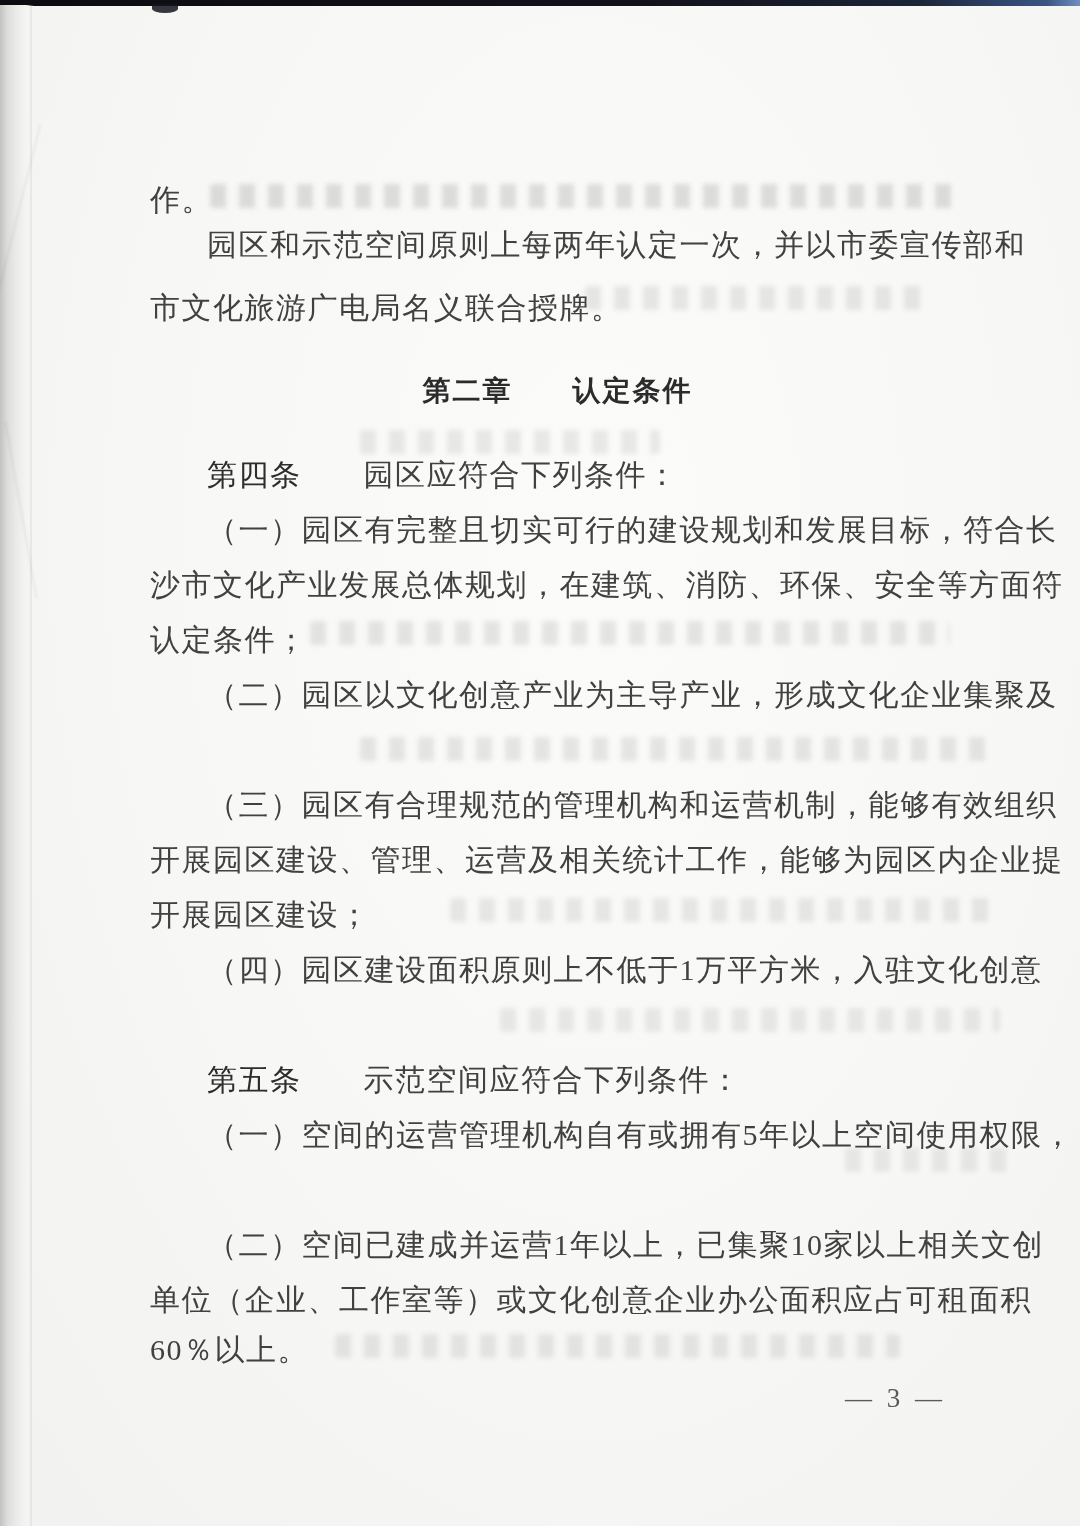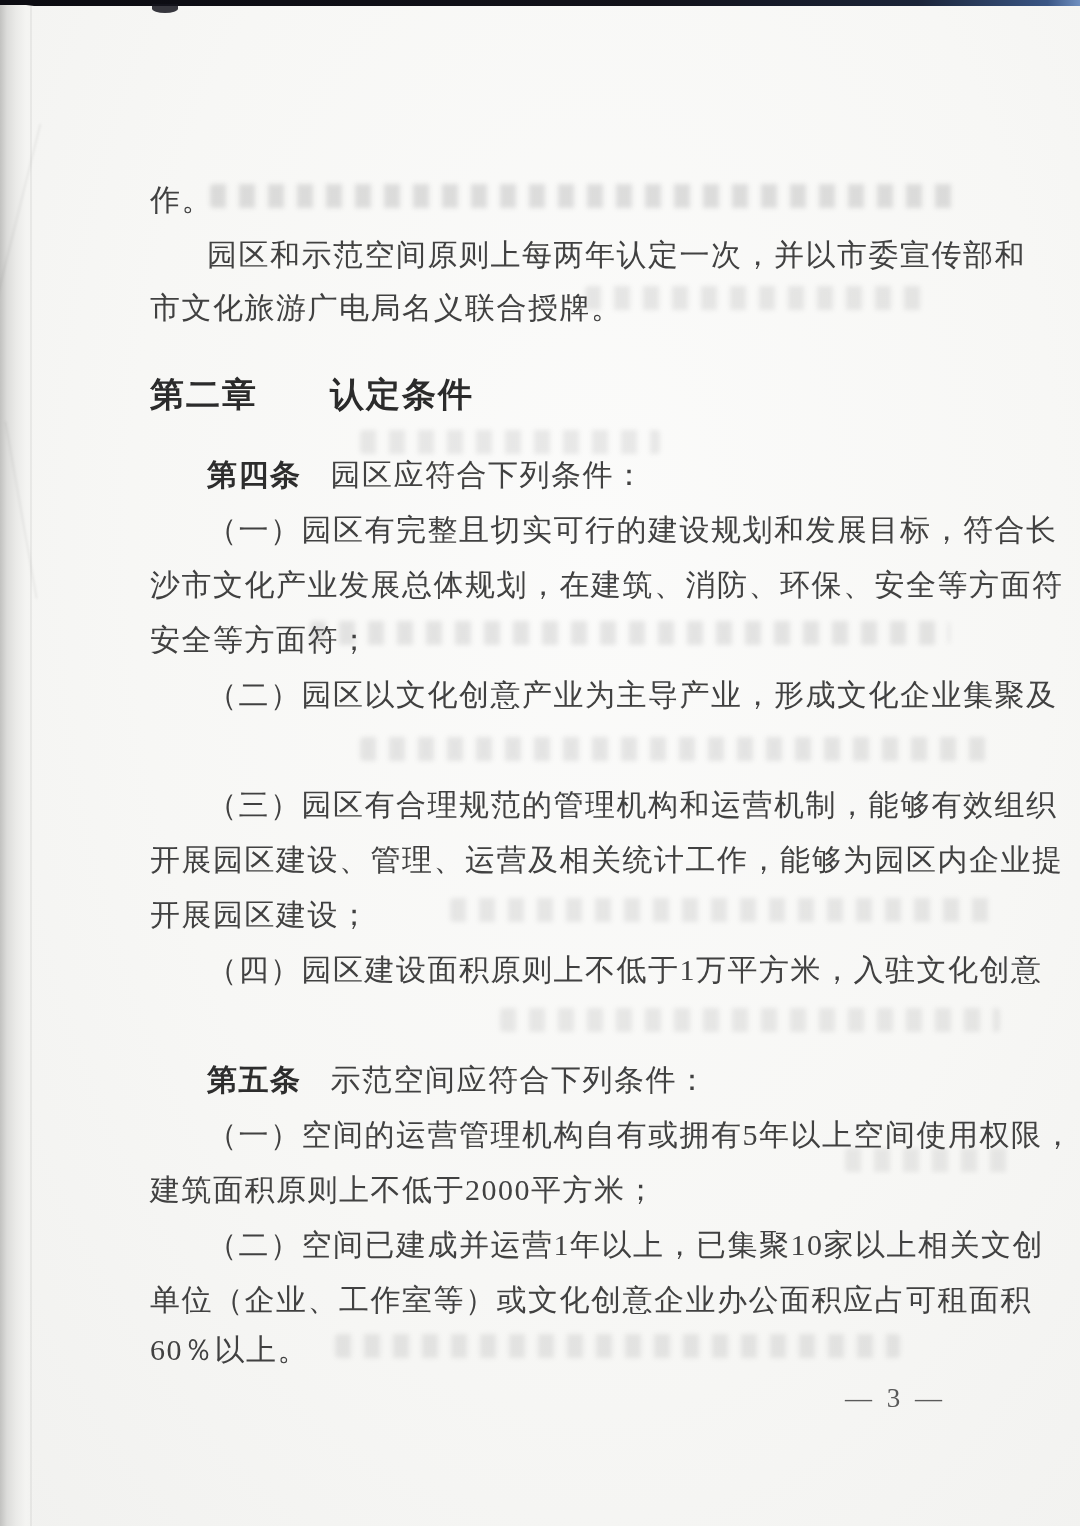--- a/index.html
+++ b/index.html
@@ -34,24 +34,24 @@
   .crease.c1{left:8px;top:120px;width:2px;height:260px;transform:rotate(14deg);}
   .crease.c2{left:20px;top:420px;width:2px;height:180px;transform:rotate(-10deg);}
 
   .line{
     position:absolute;
     font-size:30px;line-height:34px;letter-spacing:1.5px;
     color:#414141;white-space:nowrap;
   }
   .cont{left:150px;}
   .ind{left:207px;}
-  .prefix{font-weight:700;color:#2d2d2d;margin-right:29px;}
+  .prefix{font-weight:400;color:#2d2d2d;margin-right:62px;}
   .heading{
-    position:absolute;left:150px;width:815px;
-    font-size:34px;font-weight:700;color:#2b2b2b;letter-spacing:2px;white-space:nowrap;
+    position:absolute;left:150px;width:815px;text-align:center;
+    font-size:28px;font-weight:700;color:#2b2b2b;letter-spacing:2px;white-space:nowrap;
   }
   .page-num{
     position:absolute;left:845px;top:1383px;
     font-size:27px;color:#5a5a5a;letter-spacing:4px;white-space:nowrap;
   }
   .ghost{
     position:absolute;height:24px;border-radius:4px;
     filter:blur(2.5px);
     background:repeating-linear-gradient(90deg,
       rgba(110,110,112,0.38) 0px, rgba(110,110,112,0.38) 16px,
@@ -74,43 +74,42 @@
   <div class="ghost" style="left:585px;top:286px;width:345px;opacity:.38;"></div>
   <div class="ghost" style="left:360px;top:430px;width:300px;opacity:.35;"></div>
   <div class="ghost" style="left:310px;top:621px;width:640px;opacity:.42;"></div>
   <div class="ghost" style="left:360px;top:737px;width:630px;opacity:.40;"></div>
   <div class="ghost" style="left:450px;top:898px;width:545px;opacity:.36;"></div>
   <div class="ghost" style="left:500px;top:1008px;width:500px;opacity:.34;"></div>
   <div class="ghost" style="left:845px;top:1148px;width:165px;opacity:.32;"></div>
   <div class="ghost" style="left:335px;top:1334px;width:565px;opacity:.38;"></div>
 
   <div class="line cont" style="top:183px">作。</div>
-  <div class="line ind" style="top:238px">园区和示范空间原则上每两年认定一次，并以市委宣传部和</div>
+  <div class="line ind" style="top:228px">园区和示范空间原则上每两年认定一次，并以市委宣传部和</div>
   <div class="line cont" style="top:291px">市文化旅游广电局名义联合授牌。</div>
 
   <div class="heading" style="top:372px">第二章　　认定条件</div>
 
   <div class="line ind" style="top:458px">
     <span class="prefix">第四条</span><span>园区应符合下列条件：</span>
   </div>
 
   <div class="line ind" style="top:513px">（一）园区有完整且切实可行的建设规划和发展目标，符合长</div>
   <div class="line cont" style="top:568px">沙市文化产业发展总体规划，在建筑、消防、环保、安全等方面符</div>
-  <div class="line cont" style="top:623px">安全等方面符；</div>
+  <div class="line cont" style="top:623px">认定条件；</div>
   <div class="line ind" style="top:678px">（二）园区以文化创意产业为主导产业，形成文化企业集聚及</div>
   <div class="line ind" style="top:788px">（三）园区有合理规范的管理机构和运营机制，能够有效组织</div>
   <div class="line cont" style="top:843px">开展园区建设、管理、运营及相关统计工作，能够为园区内企业提</div>
   <div class="line cont" style="top:898px">开展园区建设；</div>
   <div class="line ind" style="top:953px">（四）园区建设面积原则上不低于1万平方米，入驻文化创意</div>
 
   <div class="line ind" style="top:1063px">
     <span class="prefix">第五条</span><span>示范空间应符合下列条件：</span>
   </div>
 
   <div class="line ind" style="top:1118px">（一）空间的运营管理机构自有或拥有5年以上空间使用权限，</div>
-  <div class="line cont" style="top:1173px">建筑面积原则上不低于2000平方米；</div>
   <div class="line ind" style="top:1228px">（二）空间已建成并运营1年以上，已集聚10家以上相关文创</div>
   <div class="line cont" style="top:1283px">单位（企业、工作室等）或文化创意企业办公面积应占可租面积</div>
   <div class="line cont" style="top:1333px">60％以上。</div>
 
   <div class="page-num">— 3 —</div>
 
 </div>
 
 </body></html>

